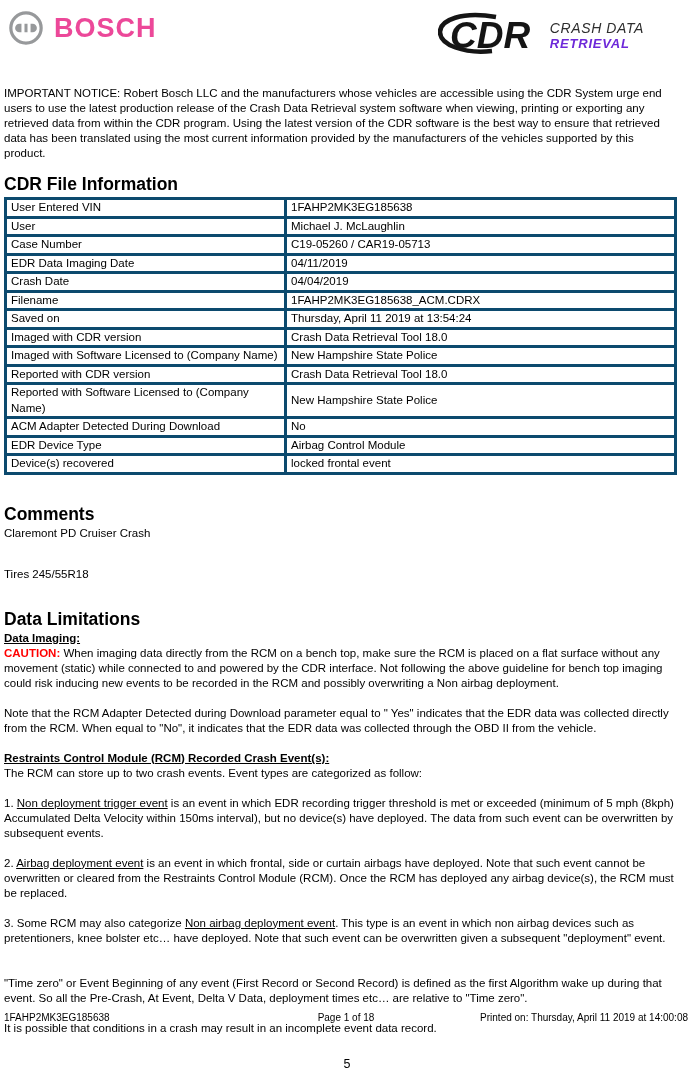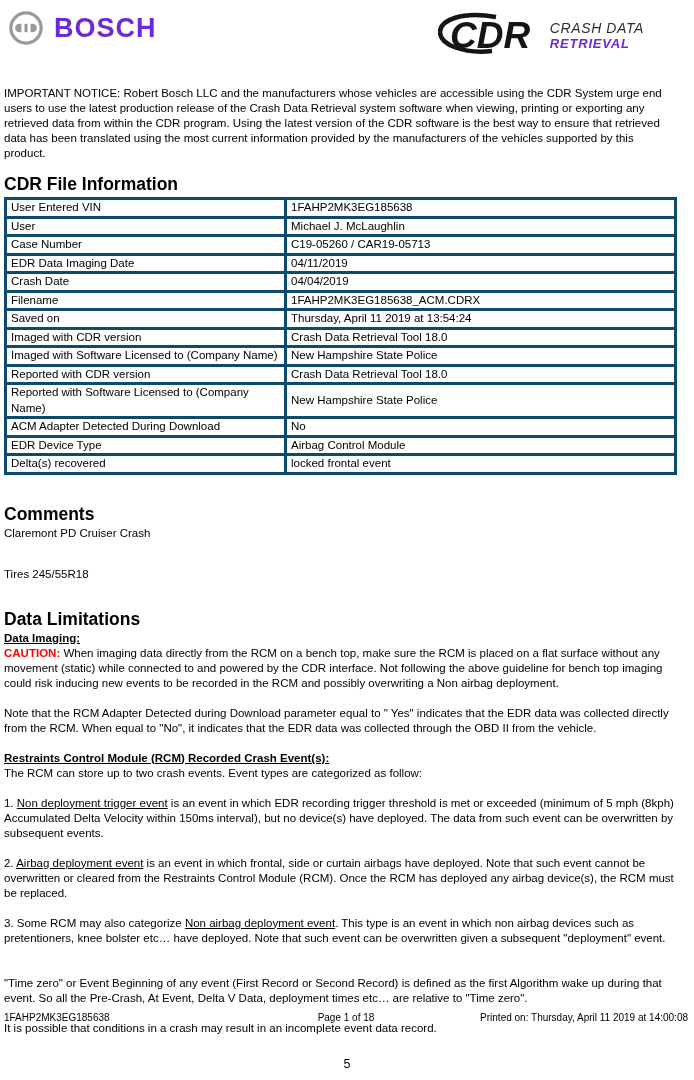--- a/index.html
+++ b/index.html
@@ -53,21 +53,21 @@
 <div class="page">
 
   <div class="logo-row">
     <div class="bosch">
       <svg width="36" height="36" viewBox="0 0 38 38">
         <circle cx="19" cy="19" r="16" fill="none" stroke="#97999b" stroke-width="3.4"></circle>
         <rect x="7.5" y="14.5" width="23" height="9" rx="4.5" fill="#97999b"></rect>
         <rect x="14.2" y="10.5" width="3.2" height="17" fill="#ffffff"></rect>
         <rect x="20.6" y="10.5" width="3.2" height="17" fill="#ffffff"></rect>
       </svg>
-      <span class="bosch-word" style="color:#6d28d9">BOSCH</span>
+      <span class="bosch-word" style="color:#ec4899">BOSCH</span>
     </div>
     <div class="cdr">
       <svg width="112" height="46" viewBox="0 0 112 46">
         <path d="M58 5 C 24 -1, 2 8, 2 20 C 2 33, 26 42, 54 39" fill="none" stroke="#151515" stroke-width="4.5"></path>
         <text x="12" y="36" font-size="37" font-style="italic" font-weight="bold" font-family="Liberation Sans, sans-serif" fill="#151515">CDR</text>
       </svg>
       <div class="cdr-tag">
         <span class="tag1">CRASH DATA</span>
         <span class="tag2">RETRIEVAL</span>
       </div>
@@ -127,21 +127,21 @@
           </tr>
         <tr>
           <td class="lbl">ACM Adapter Detected During Download</td>
           <td>No</td>
           </tr>
         <tr>
           <td class="lbl">EDR Device Type</td>
           <td>Airbag Control Module</td>
           </tr>
         <tr>
-          <td class="lbl">Delta(s) recovered</td>
+          <td class="lbl">Device(s) recovered</td>
           <td>locked frontal event</td>
           </tr>
       </tbody>
     </table>
 
     <h1 class="h-comments">Comments</h1>
     <div class="comment-line1">Claremont PD Cruiser Crash</div>
     <div class="comment-line2">Tires 245/55R18</div>
 
     <h1 class="h-datalim">Data Limitations</h1>

